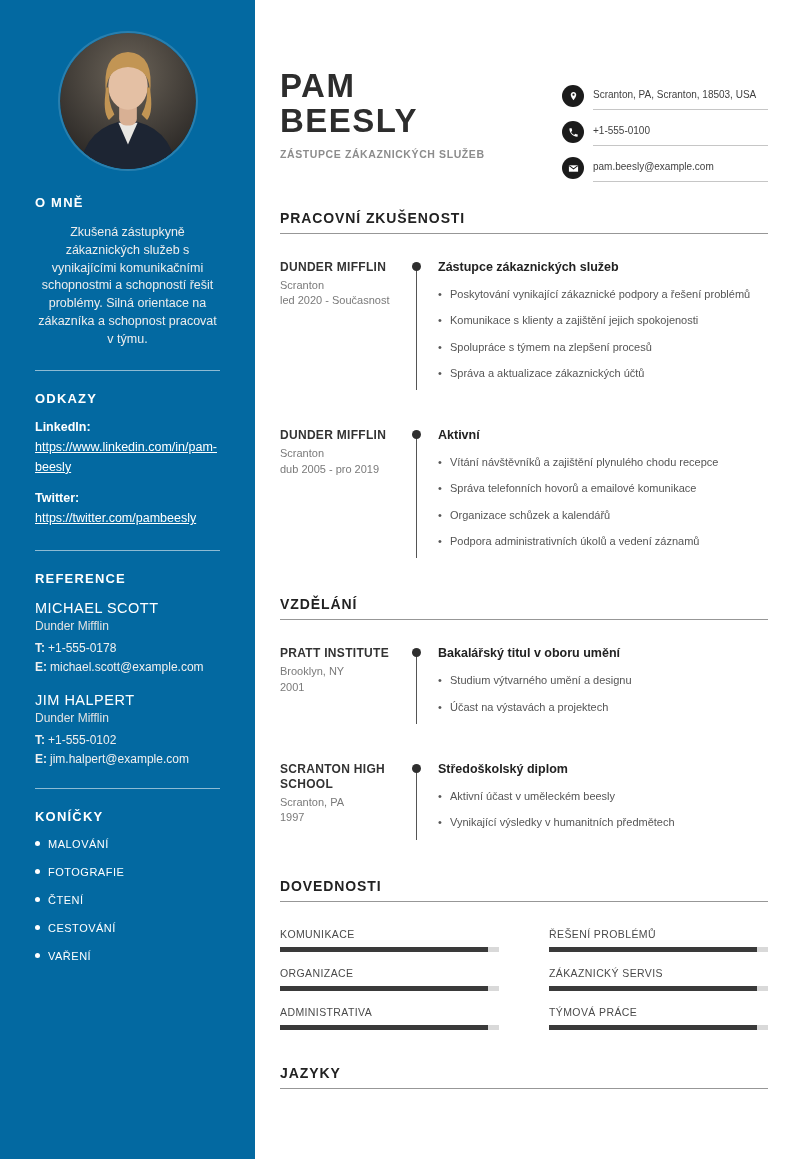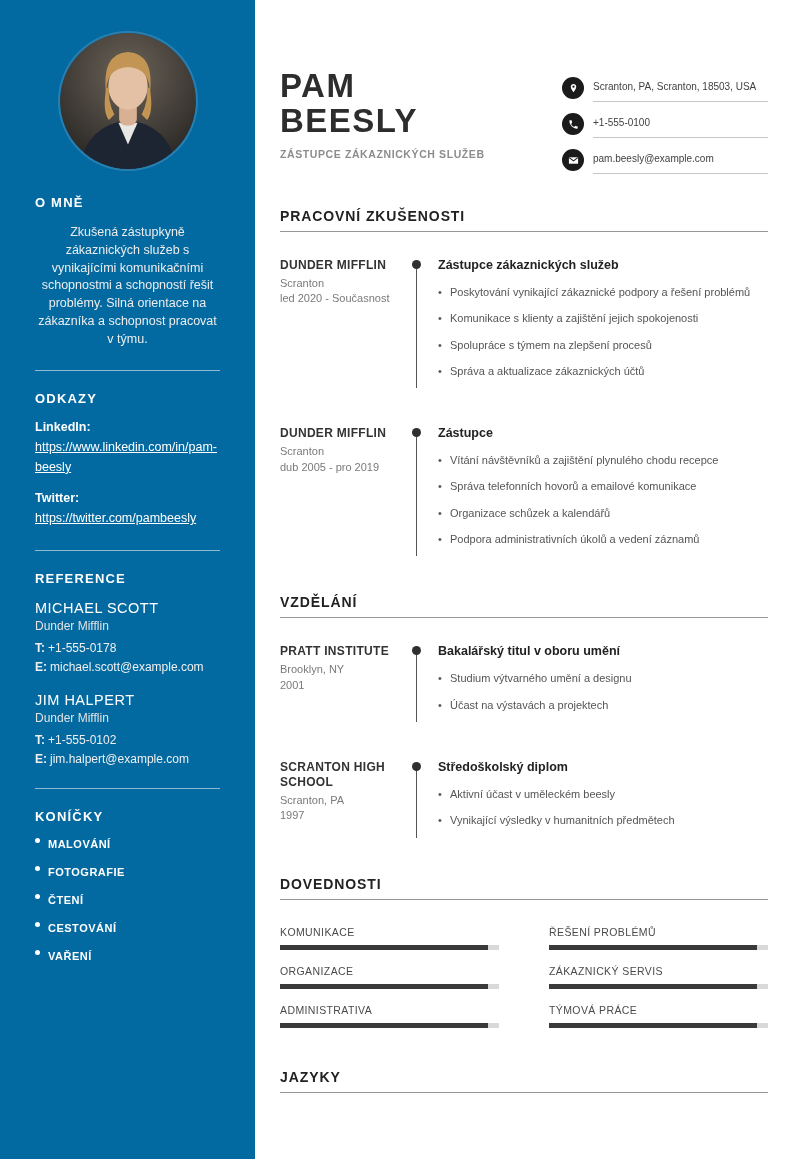--- a/index.html
+++ b/index.html
@@ -20,35 +20,35 @@
   .link-block { margin-bottom:15px; }
   .link-label { font-size:12.5px; font-weight:bold; margin-bottom:3px; }
   .link-url a { color:#fff; font-size:12.5px; line-height:1.4; text-decoration:underline; word-break:break-all; }
 
   .ref-item { margin-bottom:18px; }
   .ref-name { font-size:14.5px; letter-spacing:.5px; margin-bottom:3px; }
   .ref-company { font-size:12px; color:#e3e3e3; margin-bottom:8px; }
   .ref-line { font-size:12px; color:#f0f0f0; margin-bottom:5px; }
   .ref-line b { font-weight:bold; margin-right:3px; }
 
-  .hobby-item { display:flex; align-items:flex-start; font-size:11px; font-weight:bold; letter-spacing:.5px; margin-bottom:16px; }
+  .hobby-item { display:flex; align-items:center; font-size:11px; font-weight:normal; letter-spacing:.5px; margin-bottom:16px; }
   .hobby-dot { width:5px; height:5px; border-radius:50%; background:#fff; margin-right:8px; flex-shrink:0; }
 
   
   .main { flex:1; padding:68px 26px 0 25px; }
   .top { display:flex; justify-content:space-between; }
   .big-name { font-size:33px; font-weight:bold; letter-spacing:1.5px; line-height:1.07; color:#2d2d2d; }
   .subtitle { margin-top:9px; font-size:10.5px; font-weight:bold; letter-spacing:.6px; color:#8c8c8c; }
-  .contacts { width:206px; margin-top:6px; }
+  .contacts { width:206px; margin-top:14px; }
   .c-row { display:flex; align-items:center; gap:9px; margin-bottom:8px; }
   .c-icon { width:22px; height:22px; border-radius:50%; background:#1b1b1b; display:flex; align-items:center; justify-content:center; flex-shrink:0; }
   .c-icon svg { width:11px; height:11px; }
   .c-text { flex:1; font-size:10px; color:#3f3f3f; padding:7px 0 9px; border-bottom:1px solid #c6c6c6; }
 
-  .section { margin-top:26px; }
+  .section { margin-top:20px; }
   .section h2 { font-size:14px; font-weight:bold; letter-spacing:.9px; color:#222;
                 padding-bottom:7px; border-bottom:1px solid #979797; margin-bottom:26px; }
 
   .entry { display:flex; margin-bottom:36px; }
   .meta { width:132px; flex-shrink:0; padding-right:6px; }
   .meta .org { font-size:12px; font-weight:bold; color:#333; letter-spacing:.3px; margin-bottom:3px; line-height:1.25; }
   .meta .loc, .meta .dates { font-size:11px; color:#7a7a7a; line-height:1.4; }
   .timeline { width:26px; flex-shrink:0; position:relative; }
   .timeline::before { content:''; position:absolute; left:4px; top:6px; bottom:2px; width:1px; background:#555; }
   .timeline::after { content:''; position:absolute; left:0; top:2px; width:9px; height:9px; border-radius:50%; background:#2f2f2f; }
@@ -215,21 +215,21 @@
       </div>
 
       <div class="entry">
         <div class="meta">
           <div class="org">DUNDER MIFFLIN</div>
           <div class="loc">Scranton</div>
           <div class="dates">dub 2005 - pro 2019</div>
         </div>
         <div class="timeline"></div>
         <div class="entry-body">
-          <div class="role">Zástupce</div>
+          <div class="role">Aktivní</div>
           <ul>
             <li>Vítání návštěvníků a zajištění plynulého chodu recepce</li>
             <li>Správa telefonních hovorů a emailové komunikace</li>
             <li>Organizace schůzek a kalendářů</li>
             <li>Podpora administrativních úkolů a vedení záznamů</li>
           </ul>
         </div>
       </div>
     </section>
 

